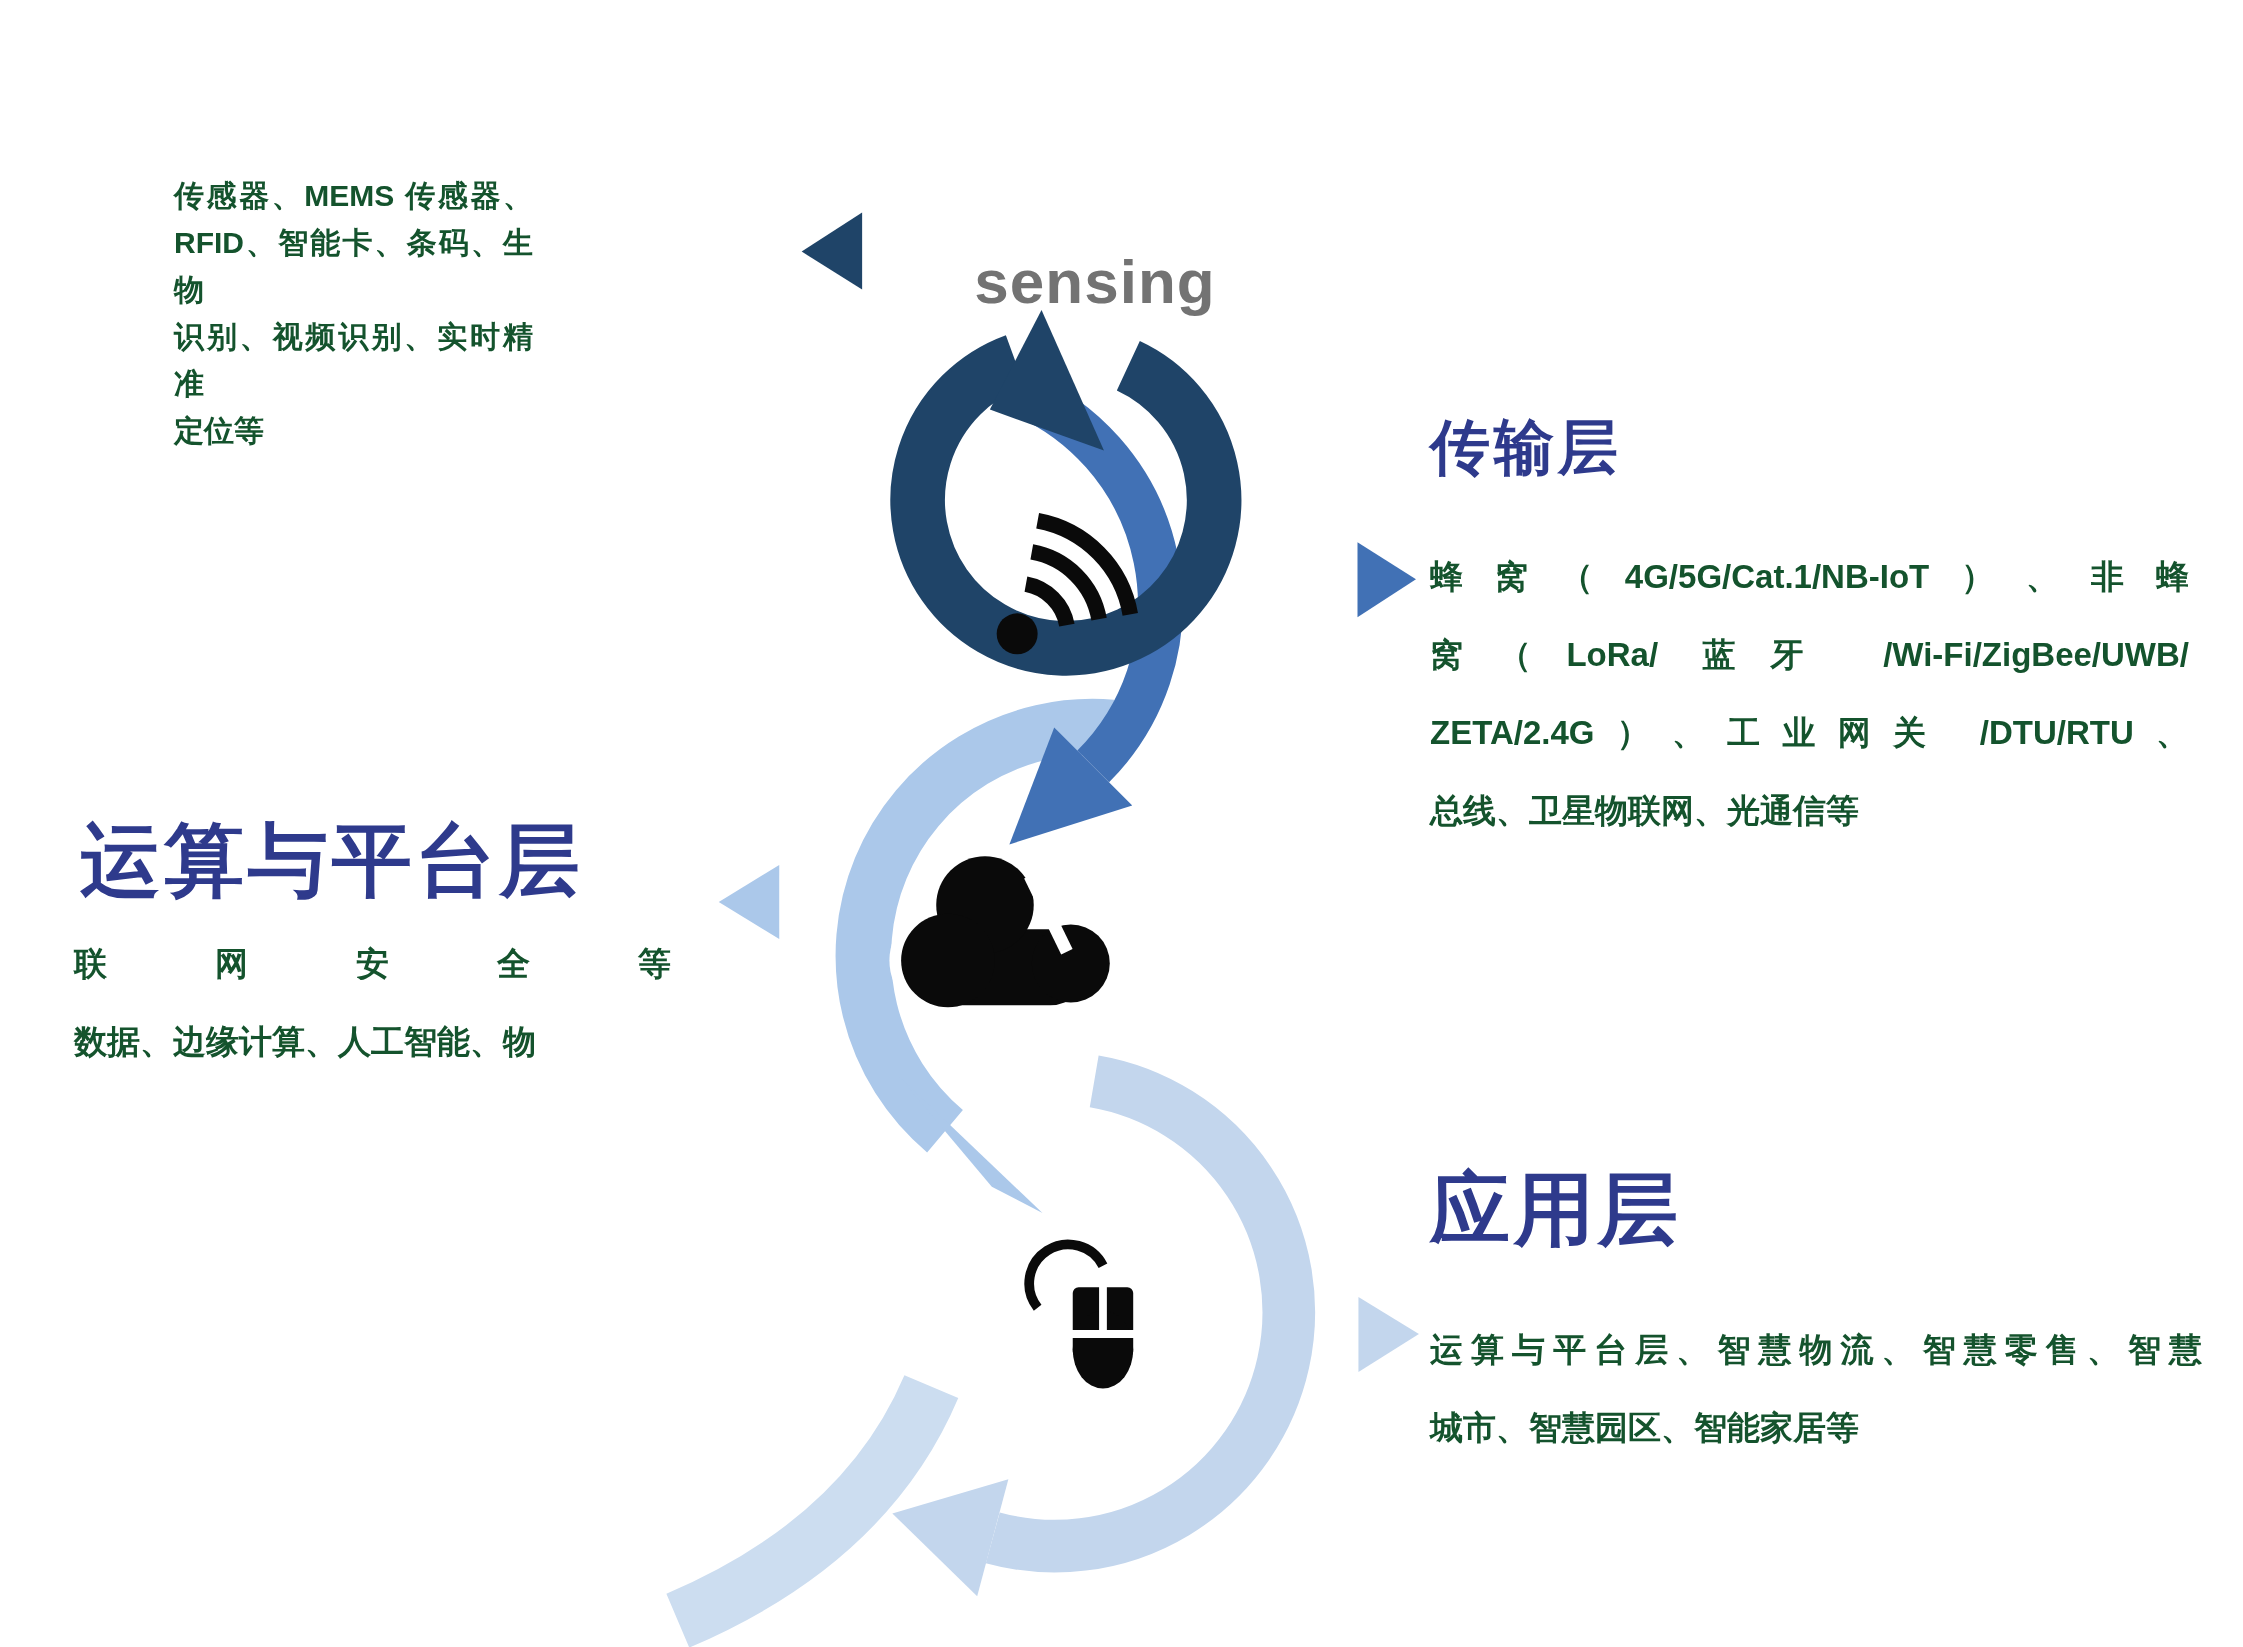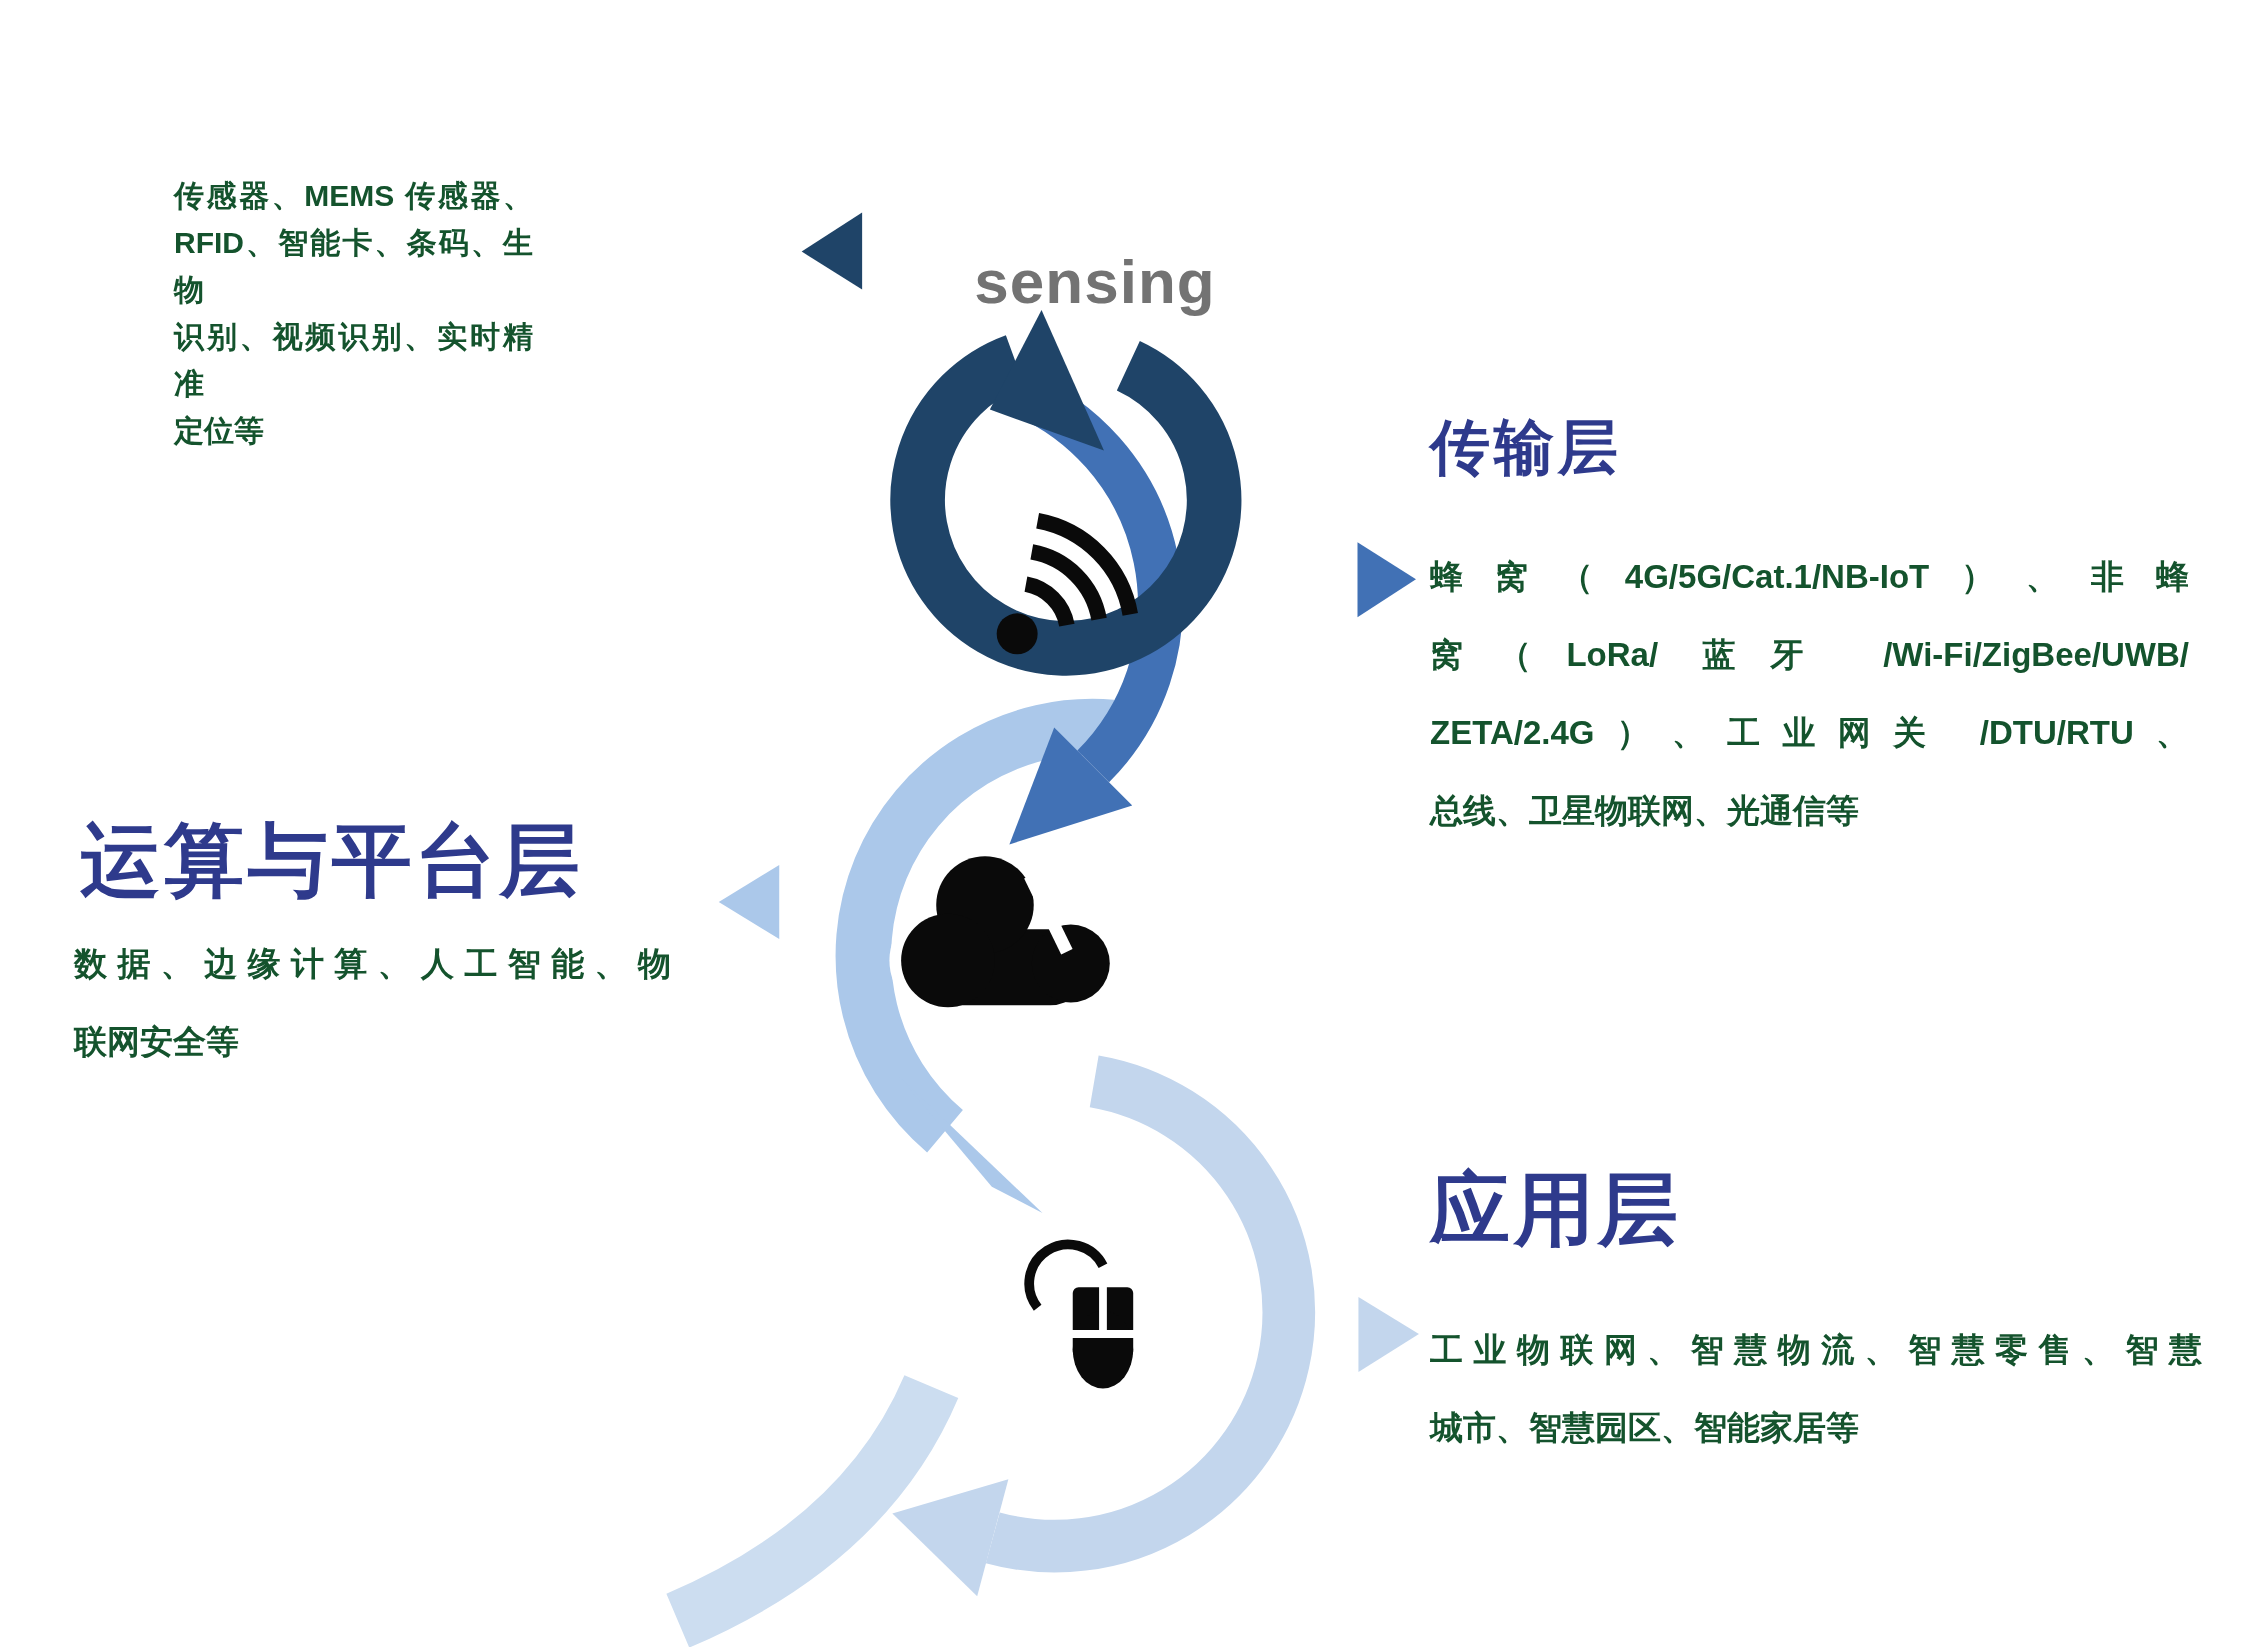--- a/index.html
+++ b/index.html
@@ -128,24 +128,24 @@
   <div class="section-title" id="transmission-title">传输层</div>
   <div class="section-body" id="transmission-body">
       <div class="body-line">蜂窝（4G/5G/Cat.1/NB-IoT）、非蜂</div>
       <div class="body-line">窝（LoRa/ 蓝牙 /Wi-Fi/ZigBee/UWB/</div>
       <div class="body-line">ZETA/2.4G）、工业网关 /DTU/RTU、</div>
       <div class="body-line">总线、卫星物联网、光通信等</div>
     </div>
 
   <div class="section-title" id="platform-title">运算与平台层</div>
   <div class="section-body" id="platform-body">
+      <div class="body-line">联网安全等</div>
       <div class="body-line">数据、边缘计算、人工智能、物</div>
-      <div class="body-line">联网安全等</div>
     </div>
 
   <div class="section-title" id="application-title">应用层</div>
   <div class="section-body" id="application-body">
-      <div class="body-line">工业物联网、智慧物流、智慧零售、智慧</div>
+      <div class="body-line">运算与平台层、智慧物流、智慧零售、智慧</div>
       <div class="body-line">城市、智慧园区、智能家居等</div>
     </div>
 
 </div>
 
 
 </body></html>

